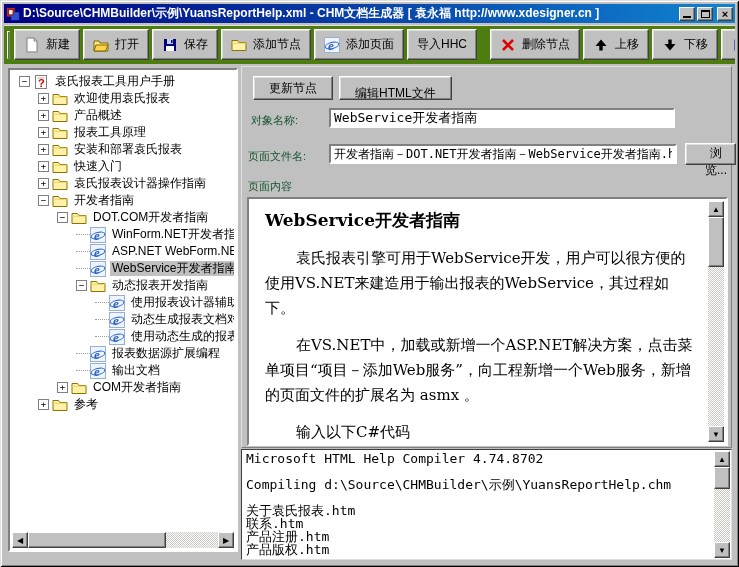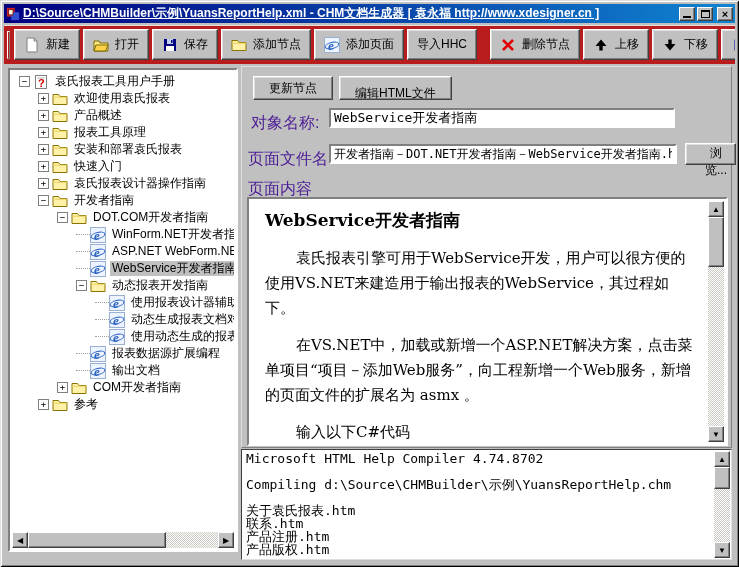--- a/index.html
+++ b/index.html
@@ -9,32 +9,32 @@
     font-family:"Liberation Sans",sans-serif;
     box-shadow:inset 1px 1px 0 #dfdfdf,inset -1px -1px 0 #000,
                inset 2px 2px 0 #fff,inset -2px -2px 0 #808080;
     overflow:hidden;
   }
   
   .titlebar{position:absolute;left:4px;top:4px;right:4px;height:19px;
     background:linear-gradient(90deg,#000080,#1084d0);
     display:flex;align-items:center;padding:0 2px;gap:3px;}
   .title-text{color:#fff;font-size:12px;font-weight:bold;white-space:nowrap;
-    overflow:hidden;flex:1;letter-spacing:0px;text-decoration:underline;}
+    overflow:hidden;flex:1;letter-spacing:0px;}
   .win-buttons{display:flex;gap:2px;flex:none;}
   .winbtn{width:16px;height:14px;background:#c0c0c0;border:1px solid;
     border-color:#fff #404040 #404040 #fff;box-shadow:inset -1px -1px 0 #808080;
     display:flex;align-items:center;justify-content:center;padding:0;}
   .glyph-min{width:8px;height:2px;background:#000;margin-top:7px;}
   .glyph-max{width:9px;height:8px;border:1px solid #000;border-top-width:2px;}
   .glyph-close{font:bold 11px "Liberation Sans",sans-serif;line-height:10px;color:#000;}
   .winbtn.close{margin-left:2px;}
   
   .toolbar{position:absolute;left:4px;top:25px;right:4px;height:39px;
-    background:#b91c1c;display:flex;align-items:center;overflow:hidden;
+    background:#4d7c0f;display:flex;align-items:center;overflow:hidden;
     box-shadow:inset 0 1px 0 #dfdfdf;}
   .grip{width:3px;height:28px;border:1px solid;border-color:#fff #808080 #808080 #fff;
     margin:0 4px 0 3px;flex:none;}
   .tb-btn{height:31px;display:flex;align-items:center;gap:6px;padding:0 9px;
     background:#c0c0c0;border:1px solid;border-color:#fff #404040 #404040 #fff;
     box-shadow:inset -1px -1px 0 #808080,inset 1px 1px 0 #dfdfdf;
     font-size:12px;white-space:nowrap;margin-right:3px;flex:none;color:#000;}
   .tb-icon{width:16px;height:16px;flex:none;display:inline-block;}
   .tb-gap{width:10px;flex:none;}
   
@@ -65,21 +65,21 @@
   .vscroll .up{top:0;} .vscroll .dn{bottom:0;}
   .vthumb{position:absolute;left:0;width:16px;}
   
   .right-panel{position:absolute;left:241px;top:66px;width:491px;height:382px;
     border:1px solid;border-color:#dfdfdf #808080 #808080 #dfdfdf;}
   .btn{background:#c0c0c0;border:1px solid;border-color:#fff #404040 #404040 #fff;
     box-shadow:inset -1px -1px 0 #808080,inset 1px 1px 0 #dfdfdf;
     font-size:12px;color:#000;font-family:"Liberation Sans",sans-serif;padding-left:17px;}
   .upd-btn{position:absolute;left:11px;top:9px;height:24px;padding:0 15px;}
   .edit-btn{position:absolute;left:97px;top:9px;height:24px;padding:8px 15px;}
-  .fld-label{position:absolute;font-size:16px;color:#4c1d95;}
+  .fld-label{position:absolute;font-size:11px;color:#14532d;}
   .txt{position:absolute;height:20px;background:#fff;border:2px solid;
     border-color:#808080 #fff #fff #808080;font:13px "DejaVu Sans Mono",monospace;
     padding:0 3px;color:#000;}
   .browse-btn{position:absolute;left:443px;top:76px;width:51px;height:22px;}
   
   .preview{position:absolute;left:5px;top:130px;width:481px;height:249px;overflow:hidden;}
   .preview-inner{position:absolute;left:2px;top:2px;right:18px;bottom:2px;overflow:hidden;
     padding:6px 12px 0 14px;font-family:"DejaVu Serif",serif;color:#000;}
   .pv-heading{font-size:17px;font-weight:bold;margin:2px 0 14px 0;}
   .pv-p{font-size:15px;line-height:25px;margin:0 0 12px 0;text-indent:31px;}

